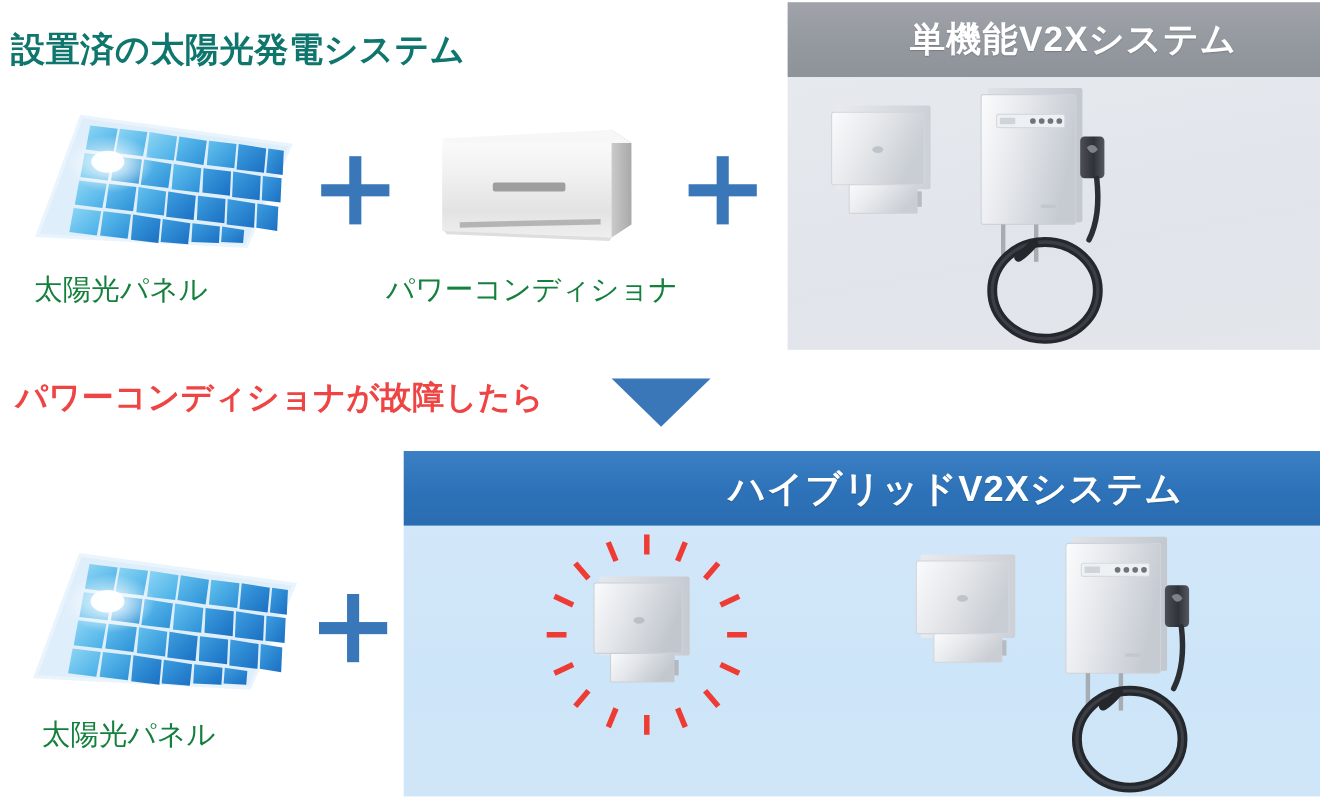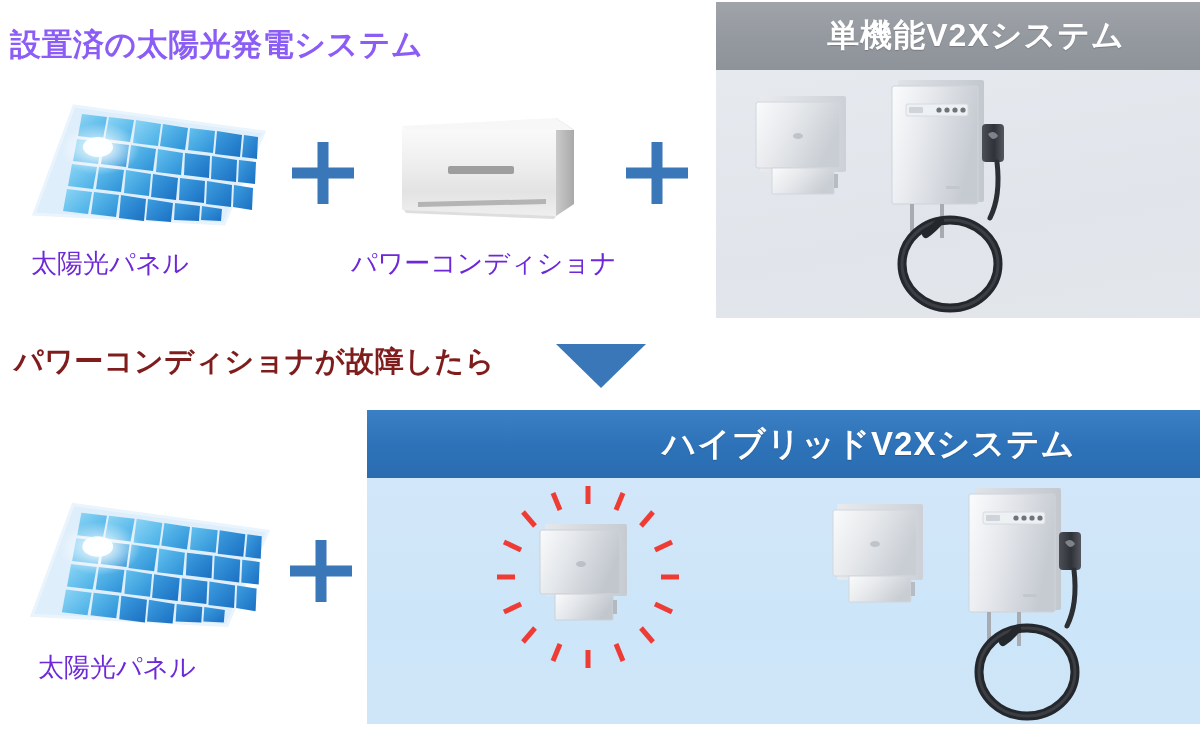--- a/index.html
+++ b/index.html
@@ -7,40 +7,40 @@
     width: 1200px; height: 730px;
     background: #ffffff;
     font-family: "Liberation Sans", "DejaVu Sans", sans-serif;
     overflow: hidden;
   }
   #root { position: relative; width: 1200px; height: 730px; background:#fff; }
 
   
   .top-title {
     position: absolute; left: 10px; top: 24px;
-    font-size: 31px; font-weight: bold; color: #8b5cf6;
+    font-size: 31px; font-weight: bold; color: #0f766e;
     letter-spacing: 0.5px; white-space: nowrap;
   }
   .transition-text {
     position: absolute; left: 14px; top: 342px;
-    font-size: 29px; font-weight: bold; color: #7f1d1d;
+    font-size: 29px; font-weight: bold; color: #ef4444;
     letter-spacing: 0.5px; white-space: nowrap;
   }
   .down-arrow {
     position: absolute; left: 556px; top: 344px;
     width: 0; height: 0;
     border-left: 45px solid transparent;
     border-right: 45px solid transparent;
     border-top: 44px solid #3a77b8;
   }
 
   
   .cap {
     position: absolute;
-    font-size: 26px; color: #6d28d9; white-space: nowrap;
+    font-size: 26px; color: #15803d; white-space: nowrap;
     font-family: "Liberation Sans", "DejaVu Sans", sans-serif;
   }
   .cap-solar-top { left: 31px; top: 246px; }
   .cap-pcs       { left: 311px; top: 246px; margin-left: 40px; }
   .cap-solar-bot { left: 38px; top: 650px; }
 
   
   .plus { position: absolute; }
   .plus span { position: absolute; background: #3a77b8; display:block; }
   .plus .h { left: 0; top: 50%; width: 100%; height: 11px; transform: translateY(-50%); }

